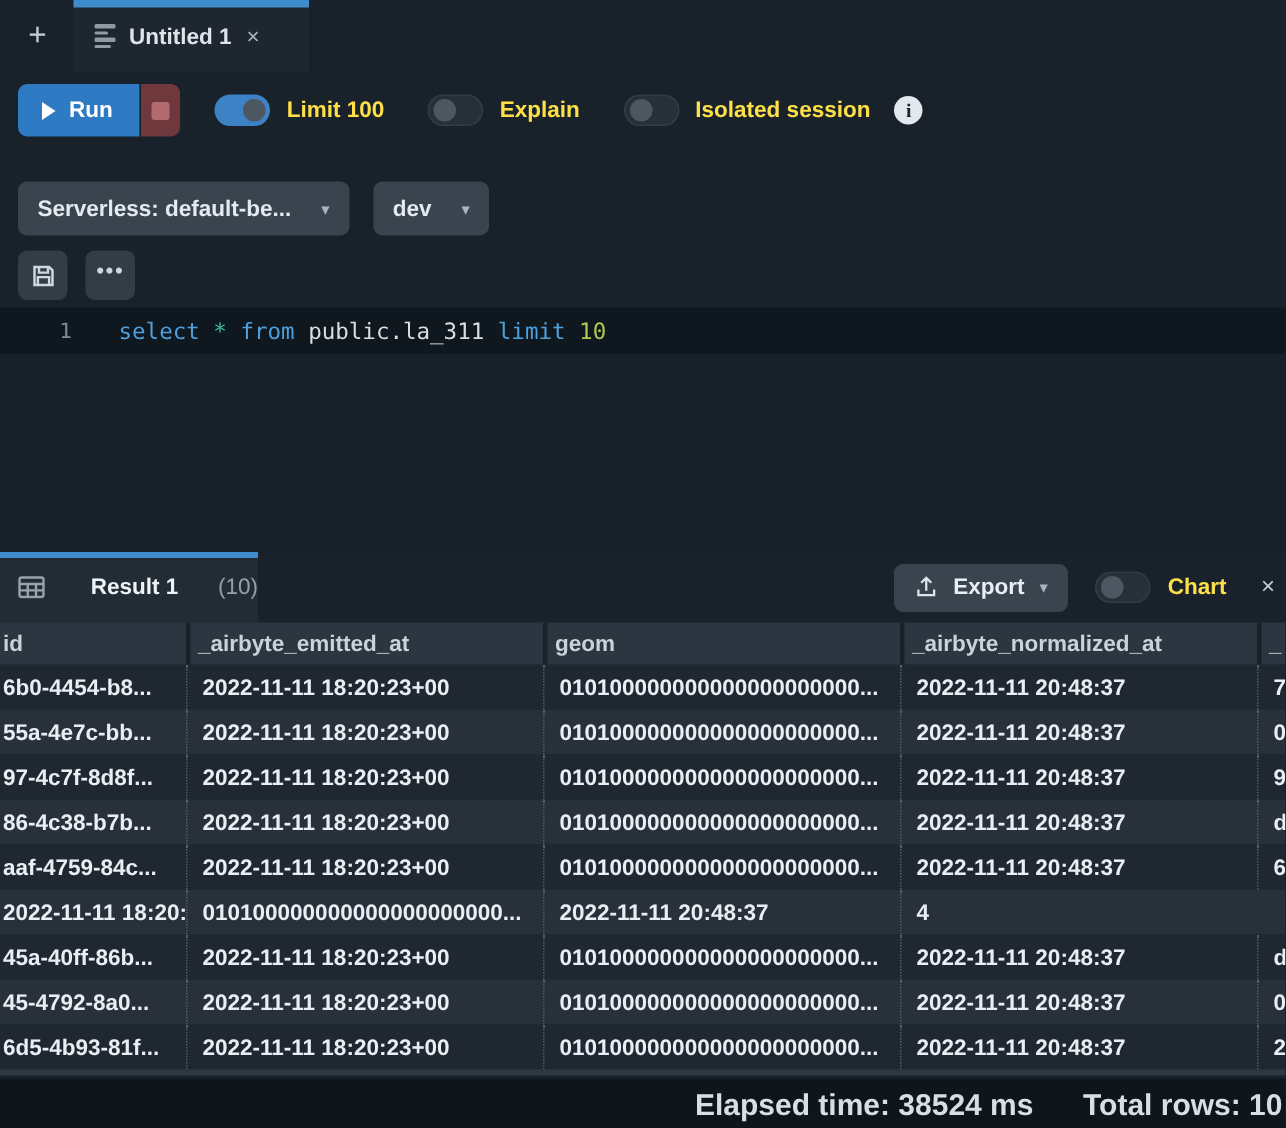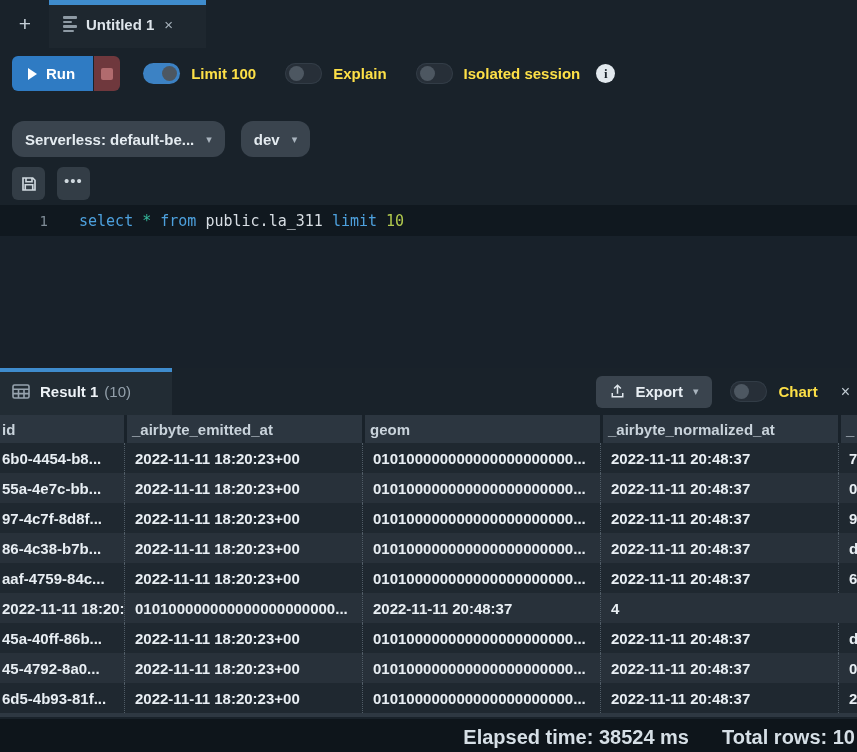--- a/index.html
+++ b/index.html
@@ -68,22 +68,22 @@
   .toggle .tknob{position:absolute;top:3px;width:15px;height:15px;border-radius:50%;background:var(--knob);}
   .toggle.on .tknob{right:3px;}
   .toggle.off .tknob{left:4px;}
   .toggle-label{font-size:15px;font-weight:600;color:#fde047;white-space:nowrap;}
   .info-icon{width:19px;height:19px;border-radius:50%;background:#e2e9ee;color:#1b242c;
     font-size:13px;font-weight:700;display:flex;align-items:center;justify-content:center;
     margin-left:-13px;cursor:pointer;font-family:"Liberation Serif",serif;}
 
   
   .conn-row{position:absolute;top:121px;left:12px;display:flex;gap:16px;}
-  .dropdown{height:36px;background:var(--panel-btn);border:none;border-radius:12px;color:#e4ebf0;
-    font-size:15px;font-weight:600;display:flex;align-items:center;gap:12px;padding:0 13px;
+  .dropdown{height:36px;background:var(--panel-btn);border:none;border-radius:6px;color:#e4ebf0;
+    font-size:15px;font-weight:600;display:flex;align-items:center;gap:20px;padding:0 13px;
     cursor:pointer;font-family:inherit;}
   .chevron{color:#a9b4be;font-size:11px;}
 
   
   .action-row{position:absolute;top:167px;left:12px;display:flex;gap:12px;}
   .icon-btn{width:33px;height:33px;background:var(--panel-btn2);border:none;border-radius:6px;
     display:flex;align-items:center;justify-content:center;cursor:pointer;color:#cfd8de;}
   .more-dots{font-size:15px;letter-spacing:1px;color:#cfd8de;line-height:1;padding-bottom:6px;}
 
   
@@ -95,21 +95,21 @@
   .tok-keyword{color:#4da0dd;}
   .tok-operator{color:#35b99c;}
   .tok-identifier{color:#d8dee4;}
   .tok-number{color:#b1c94e;}
   .tok-plain{color:#d8dee4;}
 
   
   .results{position:absolute;top:368px;left:0;width:100%;bottom:0;}
   .results-header{position:relative;height:47px;display:flex;align-items:center;}
   .result-tab{position:relative;width:172px;height:47px;background:var(--result-tab-bg);
-    display:flex;align-items:center;padding-left:12px;cursor:pointer;flex:0 0 auto;}
+    display:flex;align-items:center;padding-left:12px;cursor:pointer;flex:0 0 auto;justify-content:space-between;}
   .result-tab-accent{position:absolute;top:0;left:0;width:100%;height:4px;background:var(--accent);}
   .table-icon{margin-right:10px;display:flex;}
   .result-label{font-size:15px;font-weight:600;color:#eef3f7;}
   .result-count{font-size:15px;color:#93a0ab;margin-left:6px;}
   .results-header .spacer{flex:1;}
   .export-btn{height:32px;background:var(--panel-btn);border:none;border-radius:6px;color:#e8eef3;
     font-size:15px;font-weight:600;display:flex;align-items:center;gap:10px;padding:0 14px;
     cursor:pointer;font-family:inherit;}
   .chart-group{display:flex;align-items:center;gap:11px;margin-left:18px;}
   .results-close{margin-left:23px;margin-right:7px;color:#c2ccd4;font-size:16px;cursor:pointer;}

